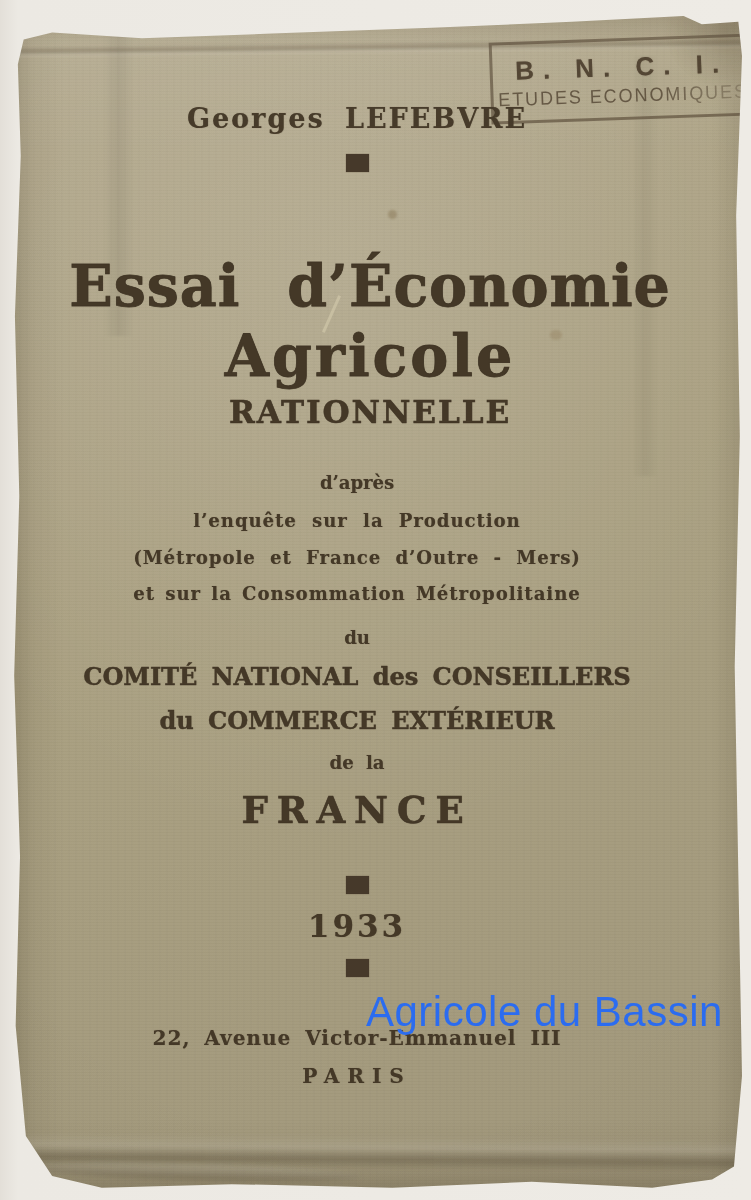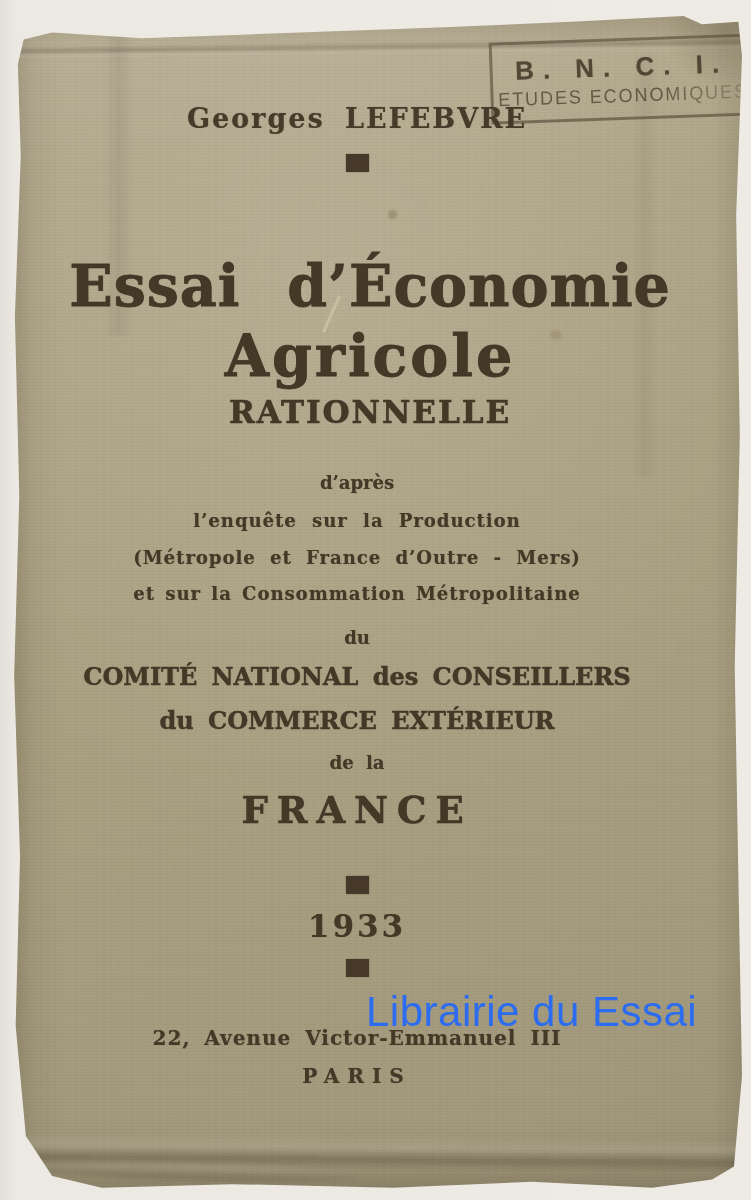--- a/index.html
+++ b/index.html
@@ -147,15 +147,15 @@
     <div class="orn-square sq-2"></div>
     <div class="ln year">1933</div>
     <div class="orn-square sq-3"></div>
 
     <div class="ln address">22, Avenue Victor-Emmanuel III</div>
     <div class="ln city">PARIS</div>
 
     <div class="vignette"></div>
   </div>
 
-  <div class="watermark">Librairie du Essai</div>
+  <div class="watermark">Agricole du Bassin</div>
 
 </div>
 
 </body></html>

